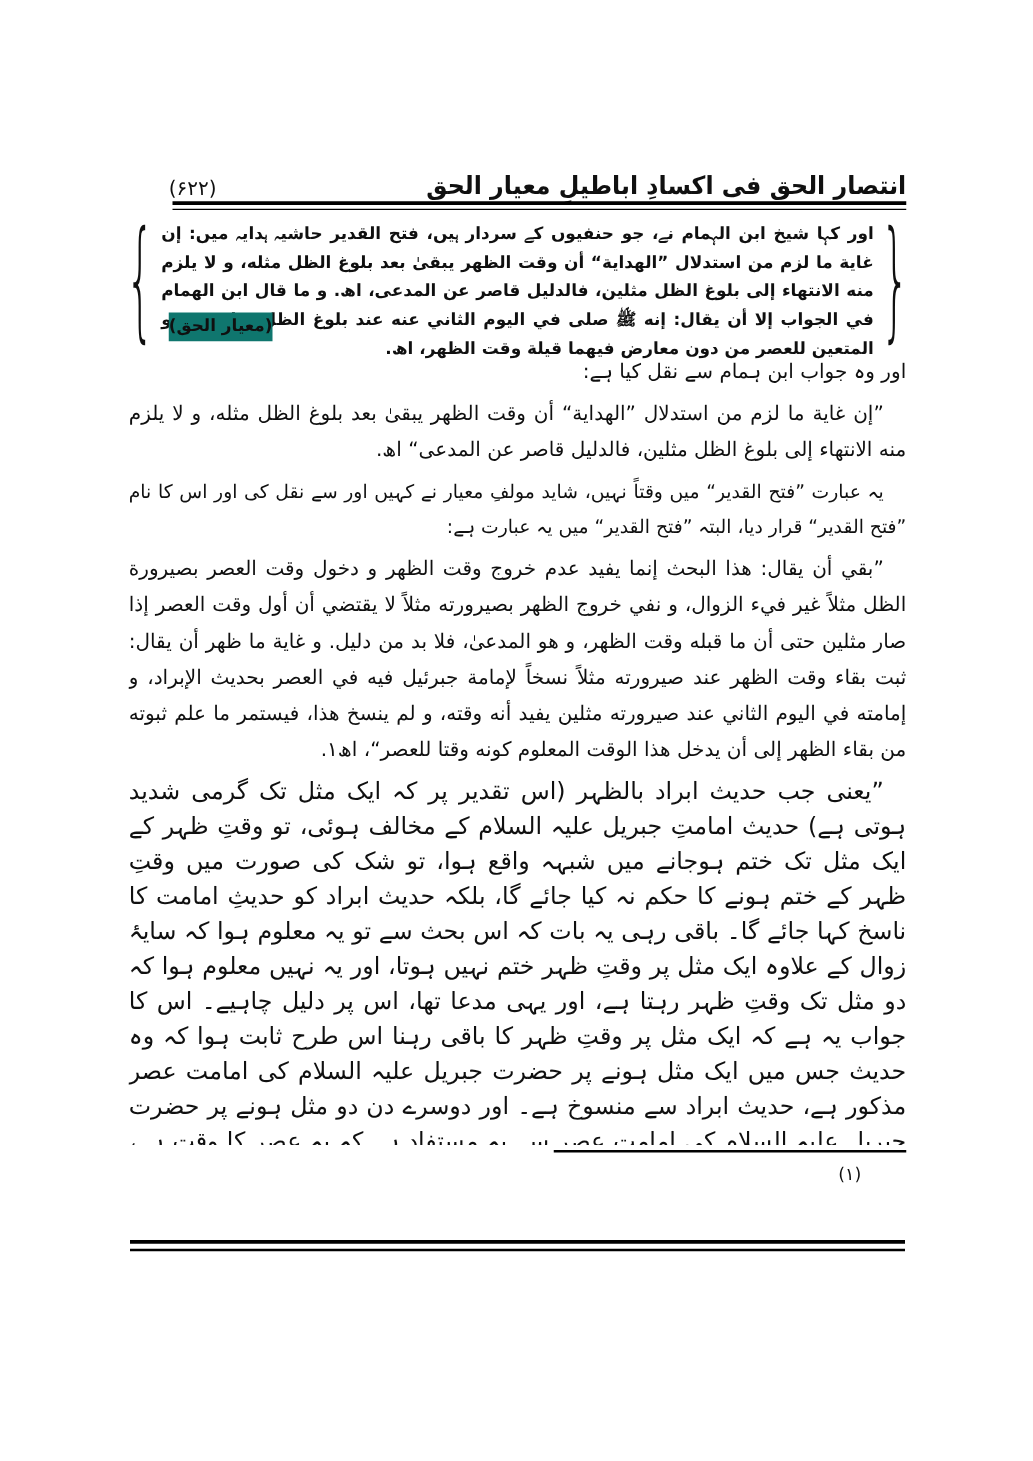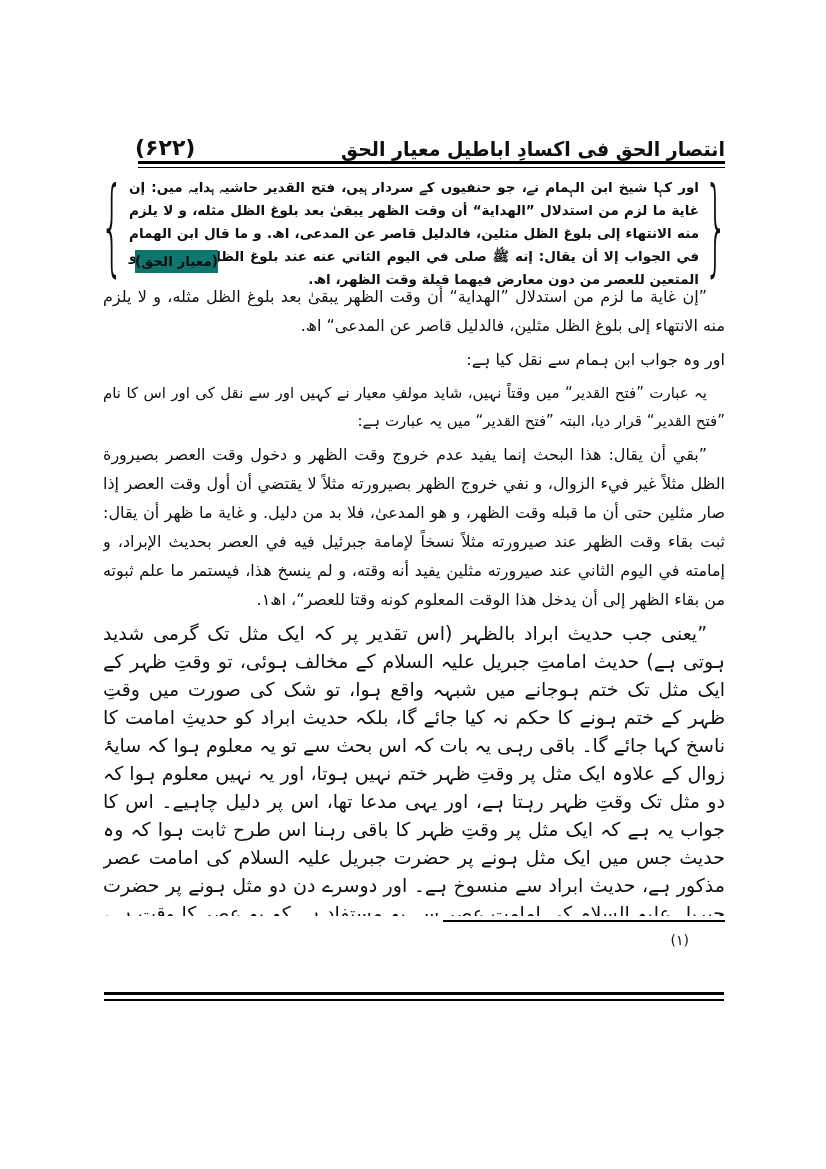--- a/index.html
+++ b/index.html
@@ -9,21 +9,21 @@
   }
   .page{position:absolute;inset:0;background:#fff;}
 
   
   .header{
     position:absolute;top:124px;left:103px;width:622px;height:36px;
     display:flex;flex-direction:row;justify-content:space-between;align-items:flex-end;
     direction:ltr;
   }
   .page-number{
-    font-size:22px;font-weight:bold;letter-spacing:1px;margin-left:32px;direction:ltr;
+    font-size:16px;font-weight:normal;letter-spacing:1px;margin-left:32px;direction:ltr;
   }
   .page-title{
     font-size:19px;font-weight:bold;direction:rtl;
     transform:scaleY(1.05);
   }
   .rule-top{
     position:absolute;top:161px;left:138px;width:587px;
     border-top:3.5px solid #000;height:2.5px;border-bottom:1.5px solid #000;
   }
 
@@ -107,22 +107,22 @@
   <div class="brace-block">
     <span class="brace">{</span>
     <div class="brace-text">
       <span>اور کہا شیخ ابن الہمام نے، جو حنفیوں کے سردار ہیں، فتح القدیر حاشیہ ہدایہ میں: إن غاية ما لزم من استدلال ”الهداية“ أن وقت الظهر يبقیٰ بعد بلوغ الظل مثله، و لا يلزم منه الانتهاء إلی بلوغ الظل مثلين، فالدليل قاصر عن المدعی، اھ. و ما قال ابن الهمام في الجواب إلا أن يقال: إنه ﷺ صلی في اليوم الثاني عنه عند بلوغ الظل مثلين، فهو المتعين للعصر من دون معارض فيهما قيلة وقت الظهر، اھ.</span>
       <span class="brace-attribution">(معیار الحق)</span>
     </div>
     <span class="brace">}</span>
   </div>
 
   <div class="body-text">
+    <p class="p p-intro">اور وہ جواب ابن ہمام سے نقل کیا ہے:</p>
     <p class="p p-arabic">”إن غاية ما لزم من استدلال ”الهداية“ أن وقت الظهر يبقیٰ بعد بلوغ الظل مثله، و لا يلزم منه الانتهاء إلی بلوغ الظل مثلين، فالدليل قاصر عن المدعی“ اھ.</p>
-    <p class="p p-intro">اور وہ جواب ابن ہمام سے نقل کیا ہے:</p>
     <p class="p p-urdu">یہ عبارت ”فتح القدیر“ میں وقتاً نہیں، شاید مولفِ معیار نے کہیں اور سے نقل کی اور اس کا نام ”فتح القدیر“ قرار دیا، البتہ ”فتح القدیر“ میں یہ عبارت ہے:</p>
     <p class="p p-arabic">”بقي أن يقال: هذا البحث إنما يفيد عدم خروج وقت الظهر و دخول وقت العصر بصيرورة الظل مثلاً غير فيء الزوال، و نفي خروج الظهر بصيرورته مثلاً لا يقتضي أن أول وقت العصر إذا صار مثلين حتی أن ما قبله وقت الظهر، و هو المدعیٰ، فلا بد من دليل. و غاية ما ظهر أن يقال: ثبت بقاء وقت الظهر عند صيرورته مثلاً نسخاً لإمامة جبرئيل فيه في العصر بحديث الإبراد، و إمامته في اليوم الثاني عند صيرورته مثلين يفيد أنه وقته، و لم ينسخ هذا، فيستمر ما علم ثبوته من بقاء الظهر إلی أن يدخل هذا الوقت المعلوم كونه وقتا للعصر“، اھ۱.</p>
     <p class="p p-urdu-long">”یعنی جب حدیث ابراد بالظہر (اس تقدیر پر کہ ایک مثل تک گرمی شدید ہوتی ہے) حدیث امامتِ جبریل علیہ السلام کے مخالف ہوئی، تو وقتِ ظہر کے ایک مثل تک ختم ہوجانے میں شبہہ واقع ہوا، تو شک کی صورت میں وقتِ ظہر کے ختم ہونے کا حکم نہ کیا جائے گا، بلکہ حدیث ابراد کو حدیثِ امامت کا ناسخ کہا جائے گا۔ باقی رہی یہ بات کہ اس بحث سے تو یہ معلوم ہوا کہ سایۂ زوال کے علاوہ ایک مثل پر وقتِ ظہر ختم نہیں ہوتا، اور یہ نہیں معلوم ہوا کہ دو مثل تک وقتِ ظہر رہتا ہے، اور یہی مدعا تھا، اس پر دلیل چاہیے۔ اس کا جواب یہ ہے کہ ایک مثل پر وقتِ ظہر کا باقی رہنا اس طرح ثابت ہوا کہ وہ حدیث جس میں ایک مثل ہونے پر حضرت جبریل علیہ السلام کی امامت عصر مذکور ہے، حدیث ابراد سے منسوخ ہے۔ اور دوسرے دن دو مثل ہونے پر حضرت جبریل علیہ السلام کی امامت عصر سے یہ مستفاد ہے کہ یہ عصر کا وقت ہے، اور منسوخ نہیں ہوا، تو وقتِ ظہر جاری رہے گا یہاں تک کہ عصر کا وقت معلوم و معین (یعنی دو مثل) داخل ہوجائے“۔</p>
   </div>
 
   <div class="footnote-separator"></div>
   <div class="footnote">
     <div class="footnote-marker">(۱)</div>
   </div>
 

